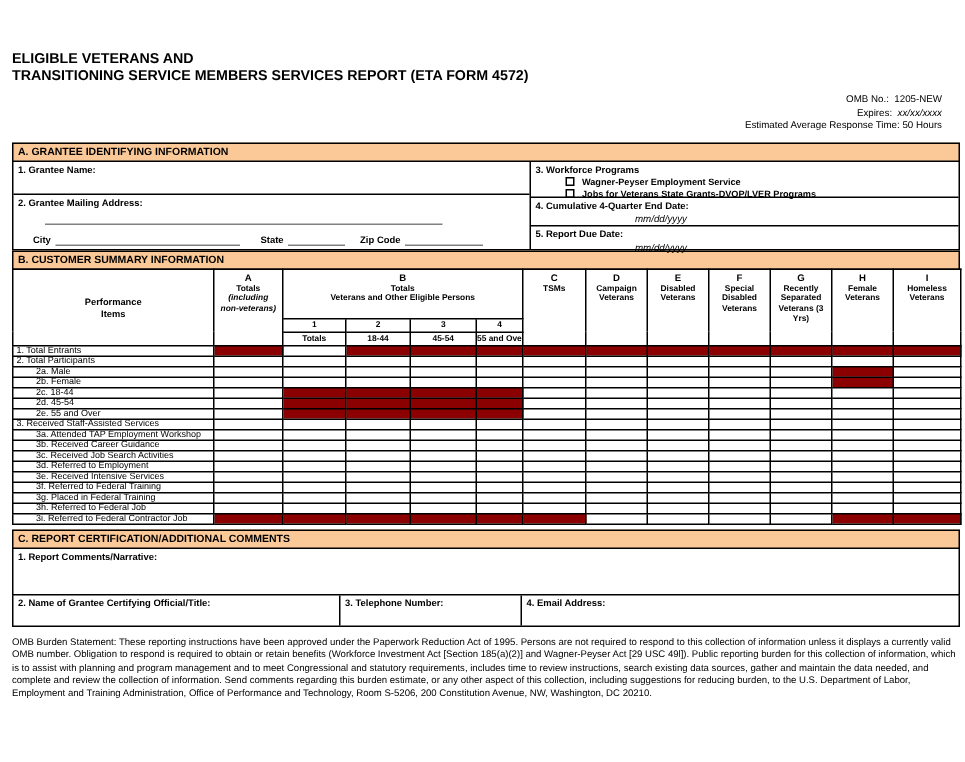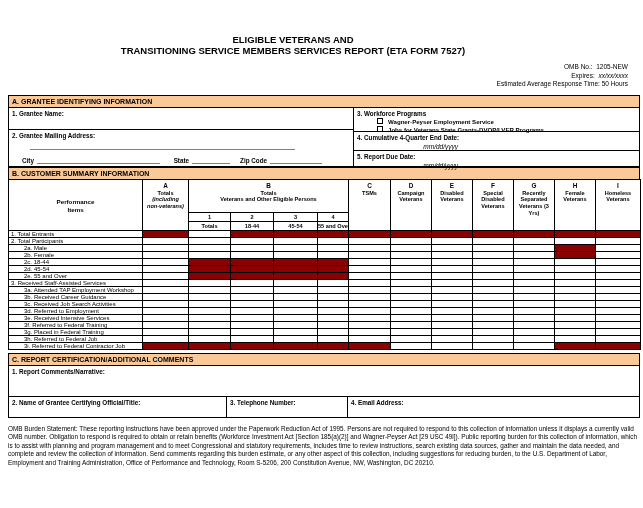--- a/index.html
+++ b/index.html
@@ -5,21 +5,21 @@
   * { box-sizing: border-box; margin: 0; padding: 0; }
   html, body { background: #ffffff; }
   body {
     width: 643px; height: 508px; overflow: hidden;
     font-family: "Liberation Sans", sans-serif;
     color: #000;
   }
   .page { position: relative; width: 643px; height: 508px; }
 
   
-  .title-block { width: 570px; margin: 34px 0 0 8px; text-align: center; }
+  .title-block { width: 570px; margin: 34px 0 0 8px; text-align: left; }
   .title-line { font-weight: bold; font-size: 9.5px; line-height: 11px; }
 
   
   .omb-block { margin: 7px 15px 0 0; text-align: right; font-size: 6.5px; line-height: 8.5px; }
 
   
   .form { width: 632px; margin: 6px 0 0 8px; }
   .bar {
     height: 13px; line-height: 12px; padding-left: 3px;
     border: 1px solid #000; font-weight: bold; font-size: 7px;
@@ -71,21 +71,21 @@
   
   .burden { width: 634px; margin: 7px 0 0 8px; font-size: 6.4px; line-height: 8.6px; }
 </style>
 </head>
 <body>
 
 <div class="page">
 
   <div class="title-block">
     <div class="title-line">ELIGIBLE VETERANS AND</div>
-    <div class="title-line">TRANSITIONING SERVICE MEMBERS SERVICES REPORT (ETA FORM 7527)</div>
+    <div class="title-line">TRANSITIONING SERVICE MEMBERS SERVICES REPORT (ETA FORM 4572)</div>
   </div>
 
   <div class="omb-block">
     <div><span>OMB No.:</span>&nbsp; <span>1205-NEW</span></div>
     <div><span>Expires:</span>&nbsp; <span style="font-style:italic">xx/xx/xxxx</span></div>
     <div><span>Estimated Average Response Time:</span> <span>50 Hours</span></div>
   </div>
 
   <div class="form">
 

